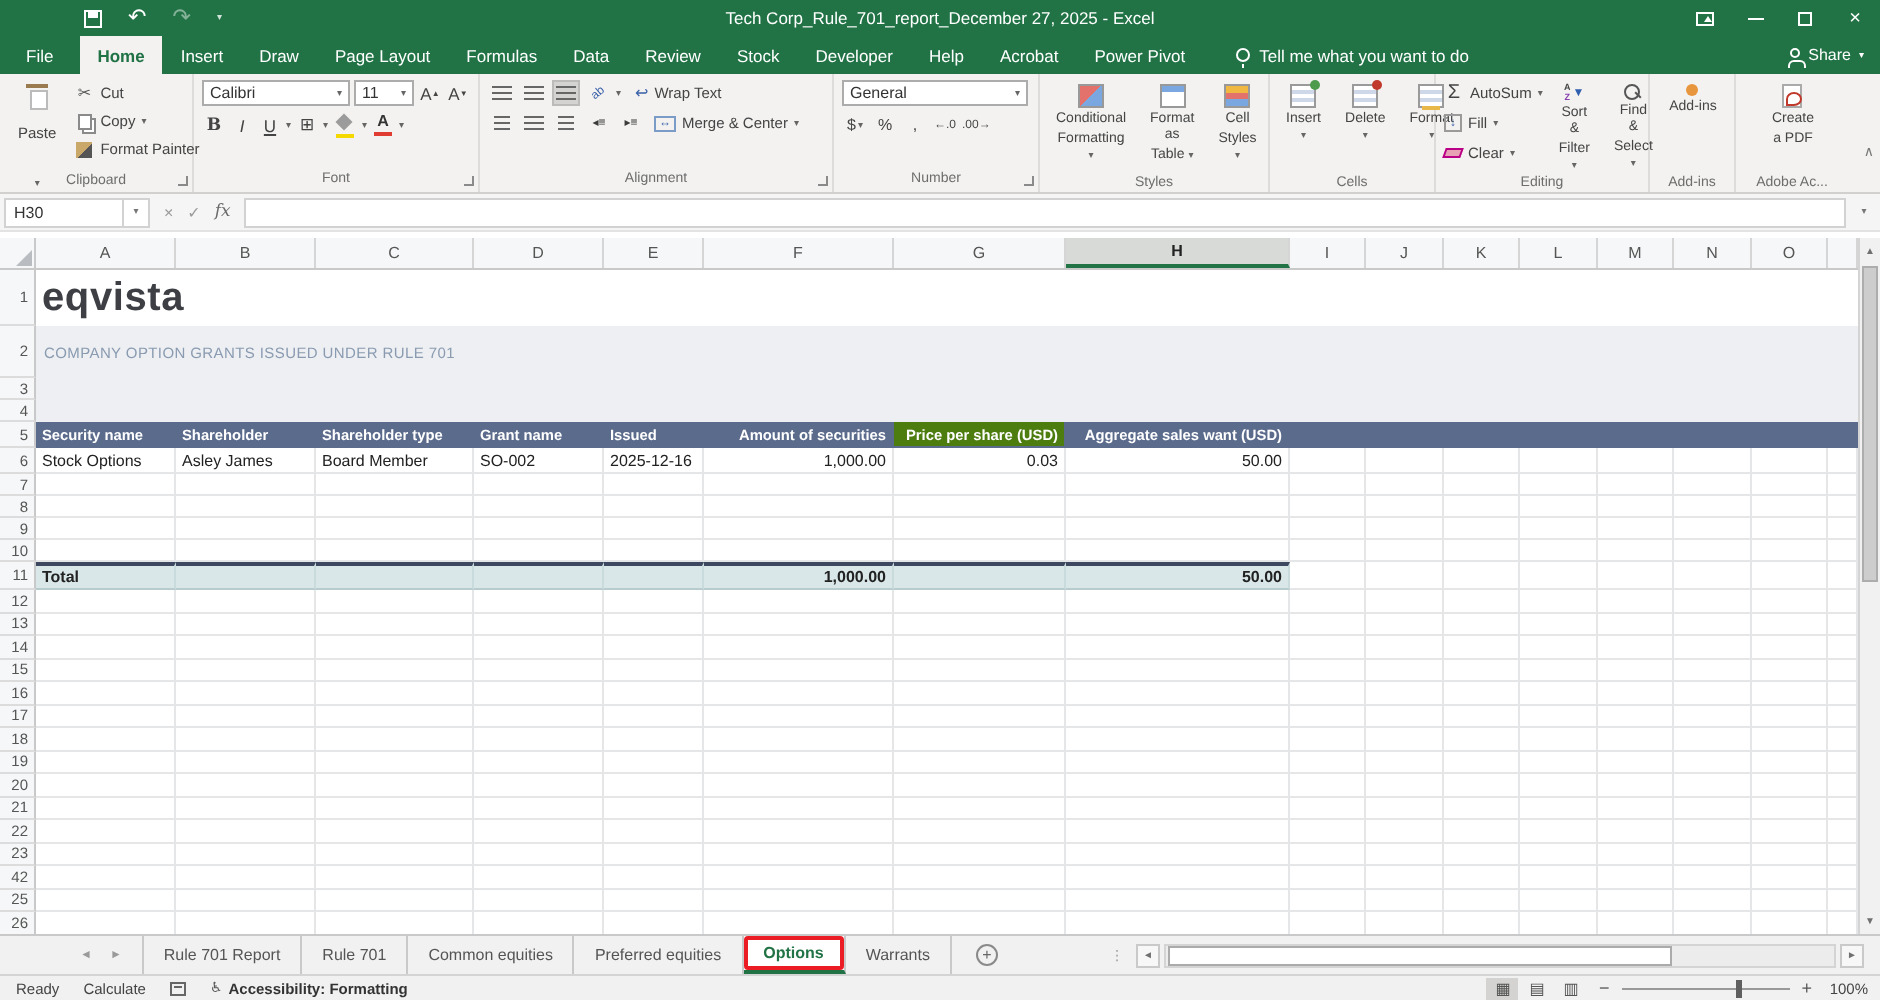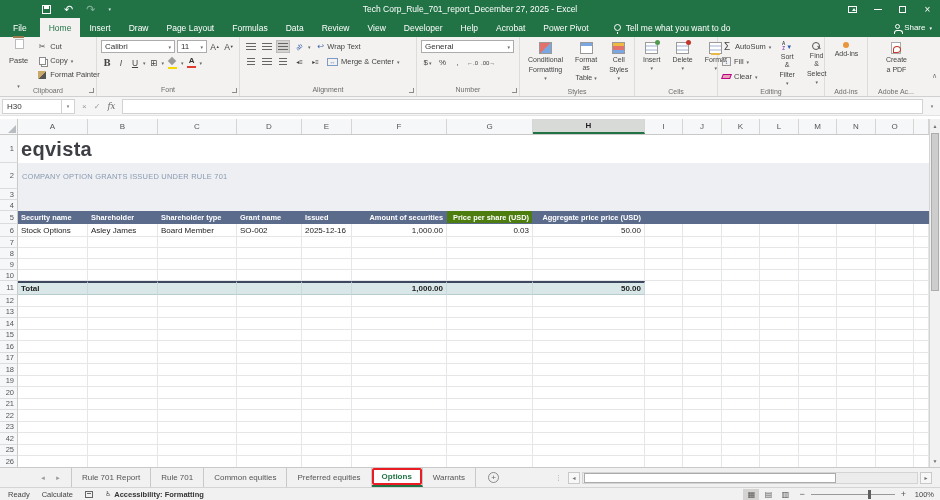--- a/index.html
+++ b/index.html
@@ -20,36 +20,36 @@
   .winbtn{width:25px;height:18px;display:flex;align-items:center;justify-content:center;font-size:10px;color:#fff}
   .icon-ribbonopts{width:9px;height:7px;border:1px solid #fff;position:relative;display:inline-block}
   .icon-ribbonopts:after{content:"";position:absolute;left:3px;top:1px;border-left:2px solid transparent;border-right:2px solid transparent;border-bottom:3px solid #fff}
   .icon-min{width:8px;height:1px;background:#fff;display:inline-block}
   .icon-max{width:7px;height:7px;border:1px solid #fff;display:inline-block}
 
   
   .menubar{position:absolute;top:18px;left:0;right:0;height:19px;background:#217346;display:flex;align-items:stretch;color:#fff}
   .mtab{padding:0 9px;display:flex;align-items:center;font-size:8.5px;white-space:nowrap}
   .mtab.file{padding:0 13px}
-  .mtab.active{background:#f3f2f1;color:#217346;font-weight:normal}
+  .mtab.active{background:#f3f2f1;color:#217346;font-weight:bold}
   .tellme{display:flex;align-items:center;gap:5px;margin-left:16px;font-size:8.5px;white-space:nowrap}
   .icon-bulb{width:7px;height:7px;border:1px solid #fff;border-radius:50%;position:relative;display:inline-block}
   .icon-bulb:after{content:"";position:absolute;left:2px;top:7px;width:1px;height:2px;background:#fff}
   .share{margin-left:auto;display:flex;align-items:center;gap:4px;margin-right:8px;white-space:nowrap}
   .icon-person{width:5px;height:5px;border:1px solid #fff;border-radius:50%;position:relative;display:inline-block;top:-1px}
   .icon-person:after{content:"";position:absolute;left:-2px;top:5px;width:7px;height:3px;border:1px solid #fff;border-bottom:none;border-radius:3px 3px 0 0}
   .scaret{font-size:5px}
 
   
   .ribbon{position:absolute;top:37px;left:0;right:0;height:60px;background:#f3f2f1;border-bottom:1px solid #d2d0ce;display:flex}
   .rgroup{position:relative;border-right:1px solid #dddcda;display:flex;flex-direction:column;flex:none}
   .rbody{flex:1;display:flex;padding:3px 3px 0 4px;gap:4px;align-items:flex-start}
   .glabel{height:13px;display:flex;align-items:center;justify-content:center;color:#6d6d6d;font-size:7px}
   .launcher{position:absolute;right:2px;bottom:3px;width:5px;height:5px;border-right:1px solid #8a8a8a;border-bottom:1px solid #8a8a8a}
-  .bigbtn{display:flex;flex-direction:column;align-items:center;justify-content:center;gap:18px;padding:2px 5px;font-size:7.5px;color:#444;height:44px}
+  .bigbtn{display:flex;flex-direction:column;align-items:center;justify-content:space-between;gap:18px;padding:2px 5px;font-size:7.5px;color:#444;height:44px}
   .vcol{display:flex;flex-direction:column;justify-content:flex-start;gap:1px}
   .smallbtn{display:flex;align-items:center;gap:3px;height:13px;font-size:7.5px;color:#444;white-space:nowrap}
   .caret{font-size:5px;color:#666}
   .icon-clipboard{width:11px;height:13px;background:#e8c89a;border:1px solid #9a7b4f;position:relative}
   .icon-clipboard:after{content:"";position:absolute;left:1px;top:2px;width:7px;height:8px;background:#fff;border:1px solid #bbb}
   .ic{display:inline-flex;align-items:center;justify-content:center;width:10px;font-size:8px;color:#555}
   .icon-copy{width:7px;height:8px;border:1px solid #8a8a8a;background:#fff;box-shadow:2px 2px 0 -1px #fff,2px 2px 0 0 #8a8a8a}
   .icon-brush{width:8px;height:8px;background:linear-gradient(135deg,#caa86a 0 55%,#555 55%)}
   .fsel{background:#fff;border:1px solid #acacac;height:13px;display:flex;align-items:center;justify-content:space-between;padding:0 3px;font-size:8px;color:#333}
   .frow{display:flex;align-items:center;gap:2px}
@@ -187,21 +187,21 @@
   <div class="menubar">
     <div class="mtab file">File</div>
     <div id="mtabs" style="display:flex">
         <div class="mtab active">Home</div>
         <div class="mtab">Insert</div>
         <div class="mtab">Draw</div>
         <div class="mtab">Page Layout</div>
         <div class="mtab">Formulas</div>
         <div class="mtab">Data</div>
         <div class="mtab">Review</div>
-        <div class="mtab">View</div>
+        <div class="mtab">Stock</div>
         <div class="mtab">Developer</div>
         <div class="mtab">Help</div>
         <div class="mtab">Acrobat</div>
         <div class="mtab">Power Pivot</div>
       </div>
     <div class="tellme">
       <span class="icon-bulb"></span>
       <span>Tell me what you want to do</span>
     </div>
     <div class="share">
@@ -548,21 +548,21 @@
       </div>
       <div class="sheet-row" style="height: 13px;">
         <div class="rownum">5</div>
         <div class="cell thead" style="width: 70px; background: rgb(91, 107, 140); border-color: rgb(91, 107, 140);">Security name</div>
         <div class="cell thead" style="width: 70px; background: rgb(91, 107, 140); border-color: rgb(91, 107, 140);">Shareholder</div>
         <div class="cell thead" style="width: 79px; background: rgb(91, 107, 140); border-color: rgb(91, 107, 140);">Shareholder type</div>
         <div class="cell thead" style="width: 65px; background: rgb(91, 107, 140); border-color: rgb(91, 107, 140);">Grant name</div>
         <div class="cell thead" style="width: 50px; background: rgb(91, 107, 140); border-color: rgb(91, 107, 140);">Issued</div>
         <div class="cell thead num" style="width: 95px; background: rgb(91, 107, 140); border-color: rgb(91, 107, 140);">Amount of securities</div>
         <div class="cell thead num" style="width: 86px; background: #4d7c0f; border-color: rgb(91, 107, 140);">Price per share (USD)</div>
-        <div class="cell thead num" style="width: 112px; background: rgb(91, 107, 140); border-color: rgb(91, 107, 140);">Aggregate price price (USD)</div>
+        <div class="cell thead num" style="width: 112px; background: rgb(91, 107, 140); border-color: rgb(91, 107, 140);">Aggregate sales want (USD)</div>
         <div class="cell thead" style="width: 38px; background: rgb(91, 107, 140); border-color: rgb(91, 107, 140);"></div>
         <div class="cell thead" style="width: 39px; background: rgb(91, 107, 140); border-color: rgb(91, 107, 140);"></div>
         <div class="cell thead" style="width: 38px; background: rgb(91, 107, 140); border-color: rgb(91, 107, 140);"></div>
         <div class="cell thead" style="width: 39px; background: rgb(91, 107, 140); border-color: rgb(91, 107, 140);"></div>
         <div class="cell thead" style="width: 38px; background: rgb(91, 107, 140); border-color: rgb(91, 107, 140);"></div>
         <div class="cell thead" style="width: 39px; background: rgb(91, 107, 140); border-color: rgb(91, 107, 140);"></div>
         <div class="cell thead" style="width: 38px; background: rgb(91, 107, 140); border-color: rgb(91, 107, 140);"></div>
         <div class="cell thead" style="width: 15px; background: rgb(91, 107, 140); border-color: rgb(91, 107, 140);"></div>
       </div>
       <div class="sheet-row" style="height: 13px;">

